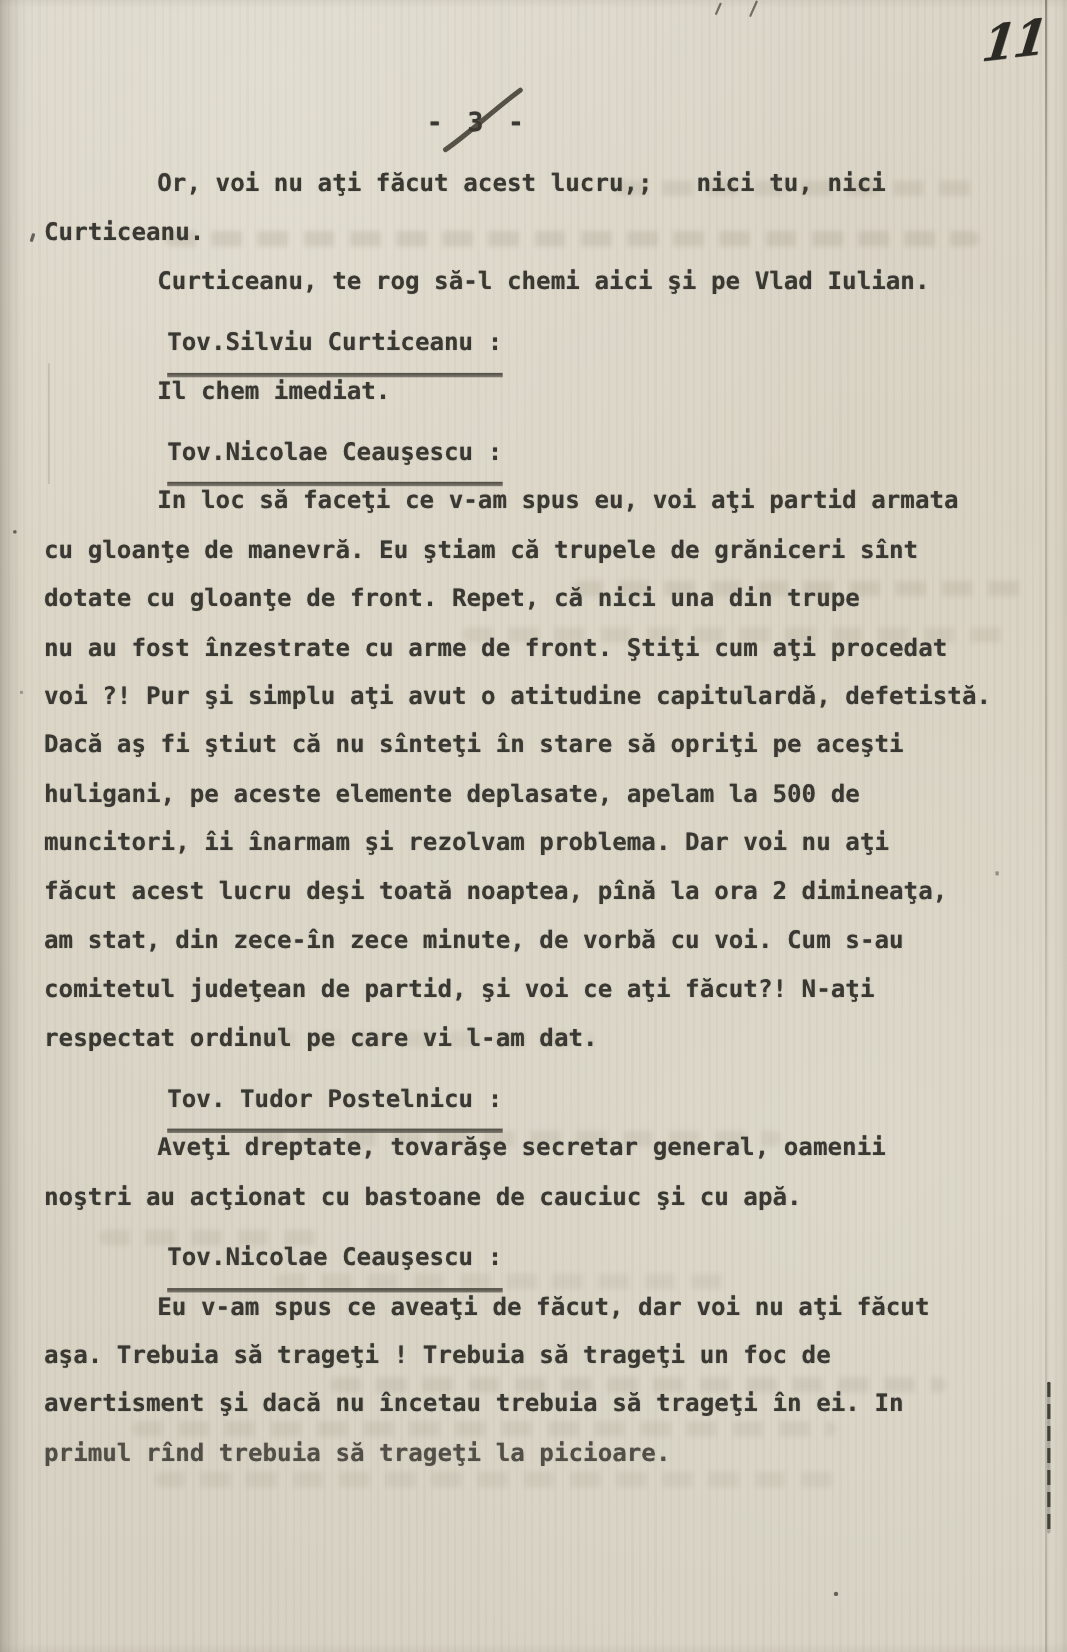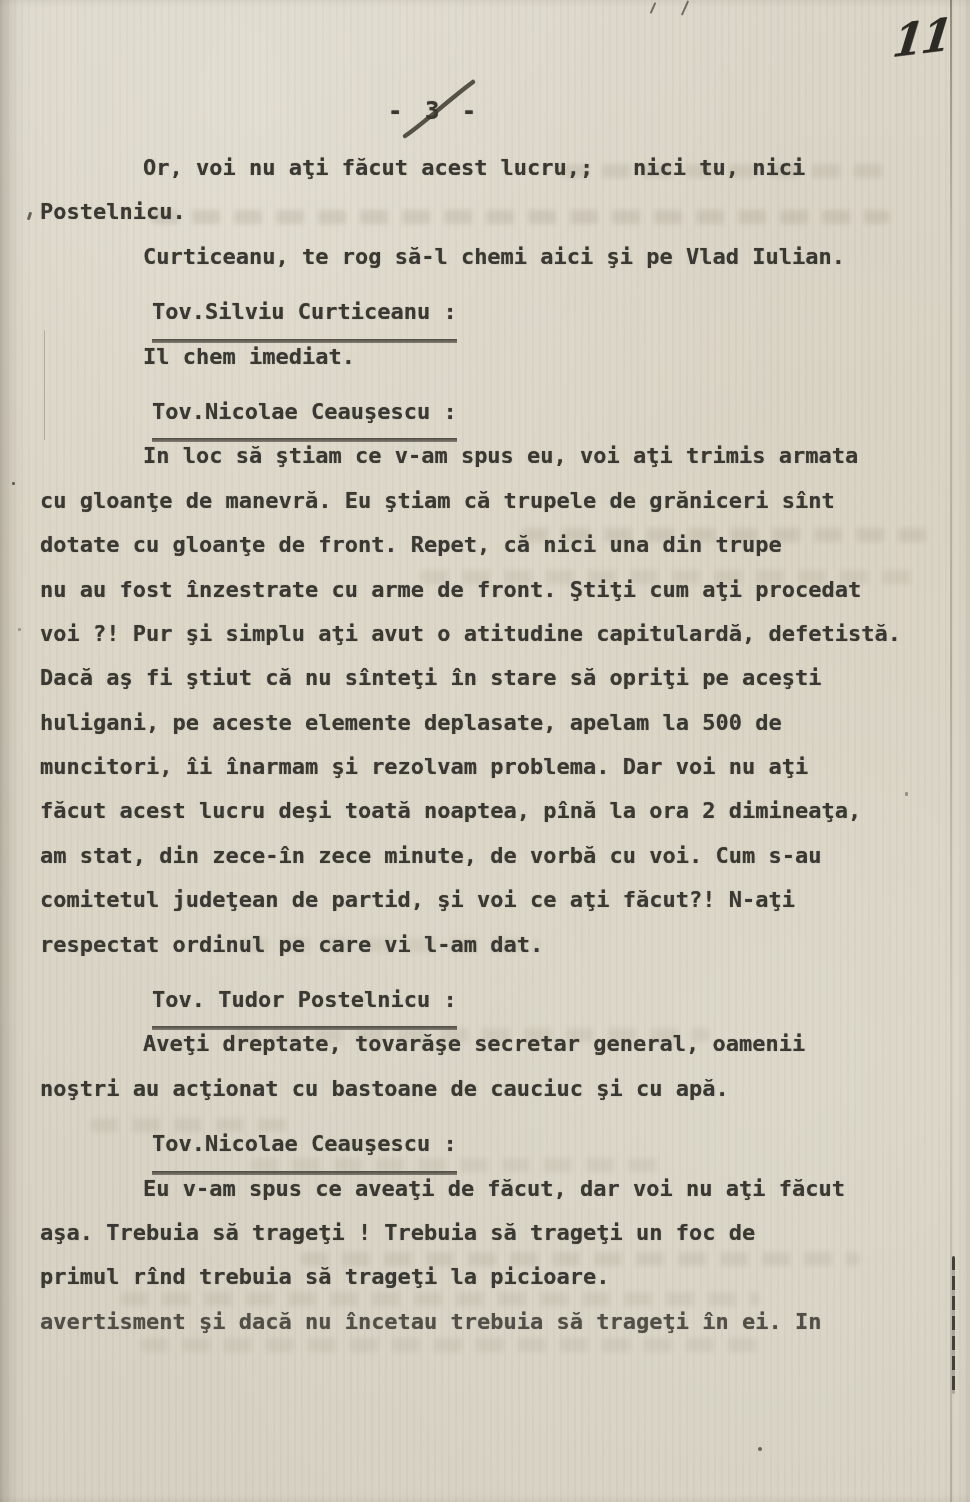--- a/index.html
+++ b/index.html
@@ -142,40 +142,40 @@
 
   <div class="hw-pagenum">11</div>
 
   <div class="typed-pagenum">- 3 -</div>
   <svg class="strike-mark" viewBox="0 0 80 62">
     <path d="M6,58 C 24,46 52,20 74,4" fill="none" stroke="rgba(62,58,48,0.85)" stroke-width="4.5" stroke-linecap="round"></path>
   </svg>
 
   <div class="doc-body">
       <div class="tline indent">Or, voi nu aţi făcut acest lucru,;   nici tu, nici</div>
-      <div class="tline">Postelnicu.</div>
+      <div class="tline">Curticeanu.</div>
       <div class="tline indent">Curticeanu, te rog să-l chemi aici şi pe Vlad Iulian.</div>
       <div class="tline heading"><span class="heading-text">Tov.Silviu Curticeanu :</span></div>
       <div class="tline indent">Il chem imediat.</div>
       <div class="tline heading"><span class="heading-text">Tov.Nicolae Ceauşescu :</span></div>
-      <div class="tline indent">In loc să ştiam ce v-am spus eu, voi aţi trimis armata</div>
+      <div class="tline indent">In loc să faceţi ce v-am spus eu, voi aţi partid armata</div>
       <div class="tline">cu gloanţe de manevră. Eu ştiam că trupele de grăniceri sînt</div>
       <div class="tline">dotate cu gloanţe de front. Repet, că nici una din trupe</div>
       <div class="tline">nu au fost înzestrate cu arme de front. Ştiţi cum aţi procedat</div>
       <div class="tline">voi ?! Pur şi simplu aţi avut o atitudine capitulardă, defetistă.</div>
       <div class="tline">Dacă aş fi ştiut că nu sînteţi în stare să opriţi pe aceşti</div>
       <div class="tline">huligani, pe aceste elemente deplasate, apelam la 500 de</div>
       <div class="tline">muncitori, îi înarmam şi rezolvam problema. Dar voi nu aţi</div>
       <div class="tline">făcut acest lucru deşi toată noaptea, pînă la ora 2 dimineaţa,</div>
       <div class="tline">am stat, din zece-în zece minute, de vorbă cu voi. Cum s-au</div>
       <div class="tline">comitetul judeţean de partid, şi voi ce aţi făcut?! N-aţi</div>
       <div class="tline">respectat ordinul pe care vi l-am dat.</div>
       <div class="tline heading"><span class="heading-text">Tov. Tudor Postelnicu :</span></div>
       <div class="tline indent">Aveţi dreptate, tovarăşe secretar general, oamenii</div>
       <div class="tline">noştri au acţionat cu bastoane de cauciuc şi cu apă.</div>
       <div class="tline heading"><span class="heading-text">Tov.Nicolae Ceauşescu :</span></div>
       <div class="tline indent">Eu v-am spus ce aveaţi de făcut, dar voi nu aţi făcut</div>
       <div class="tline">aşa. Trebuia să trageţi ! Trebuia să trageţi un foc de</div>
+      <div class="tline">avertisment şi dacă nu încetau trebuia să trageţi în ei. In</div>
       <div class="tline">primul rînd trebuia să trageţi la picioare.</div>
-      <div class="tline">avertisment şi dacă nu încetau trebuia să trageţi în ei. In</div>
     </div>
 
 </div>
 
 </body></html>

